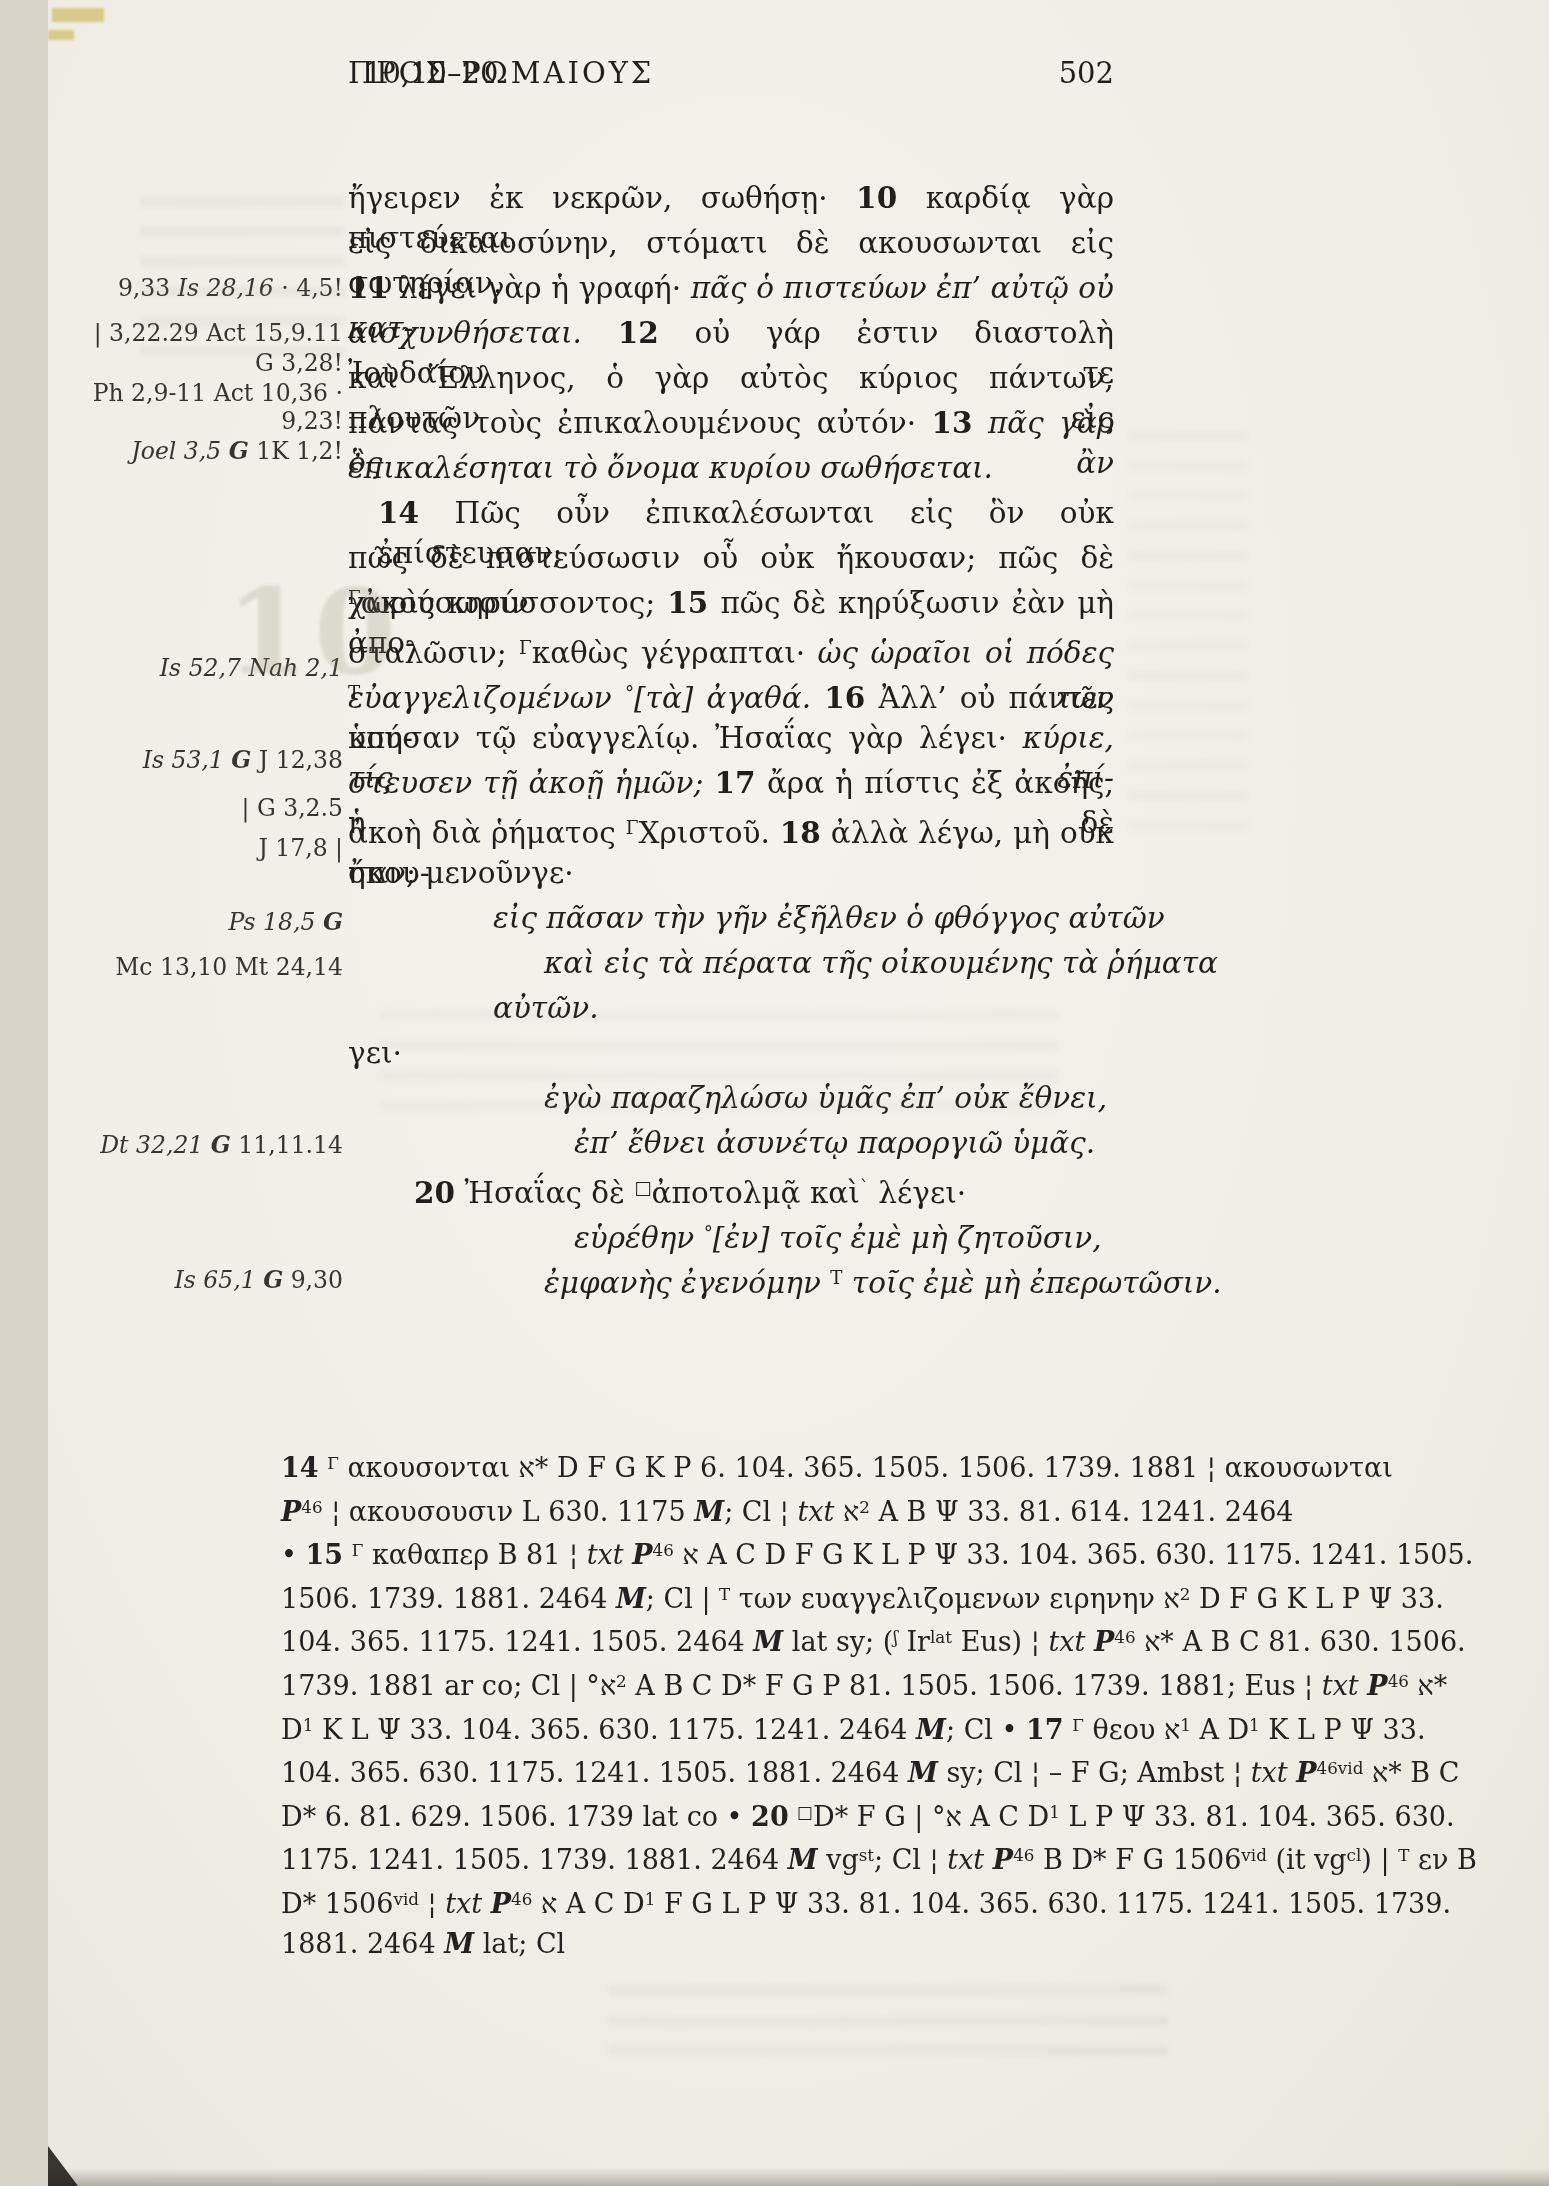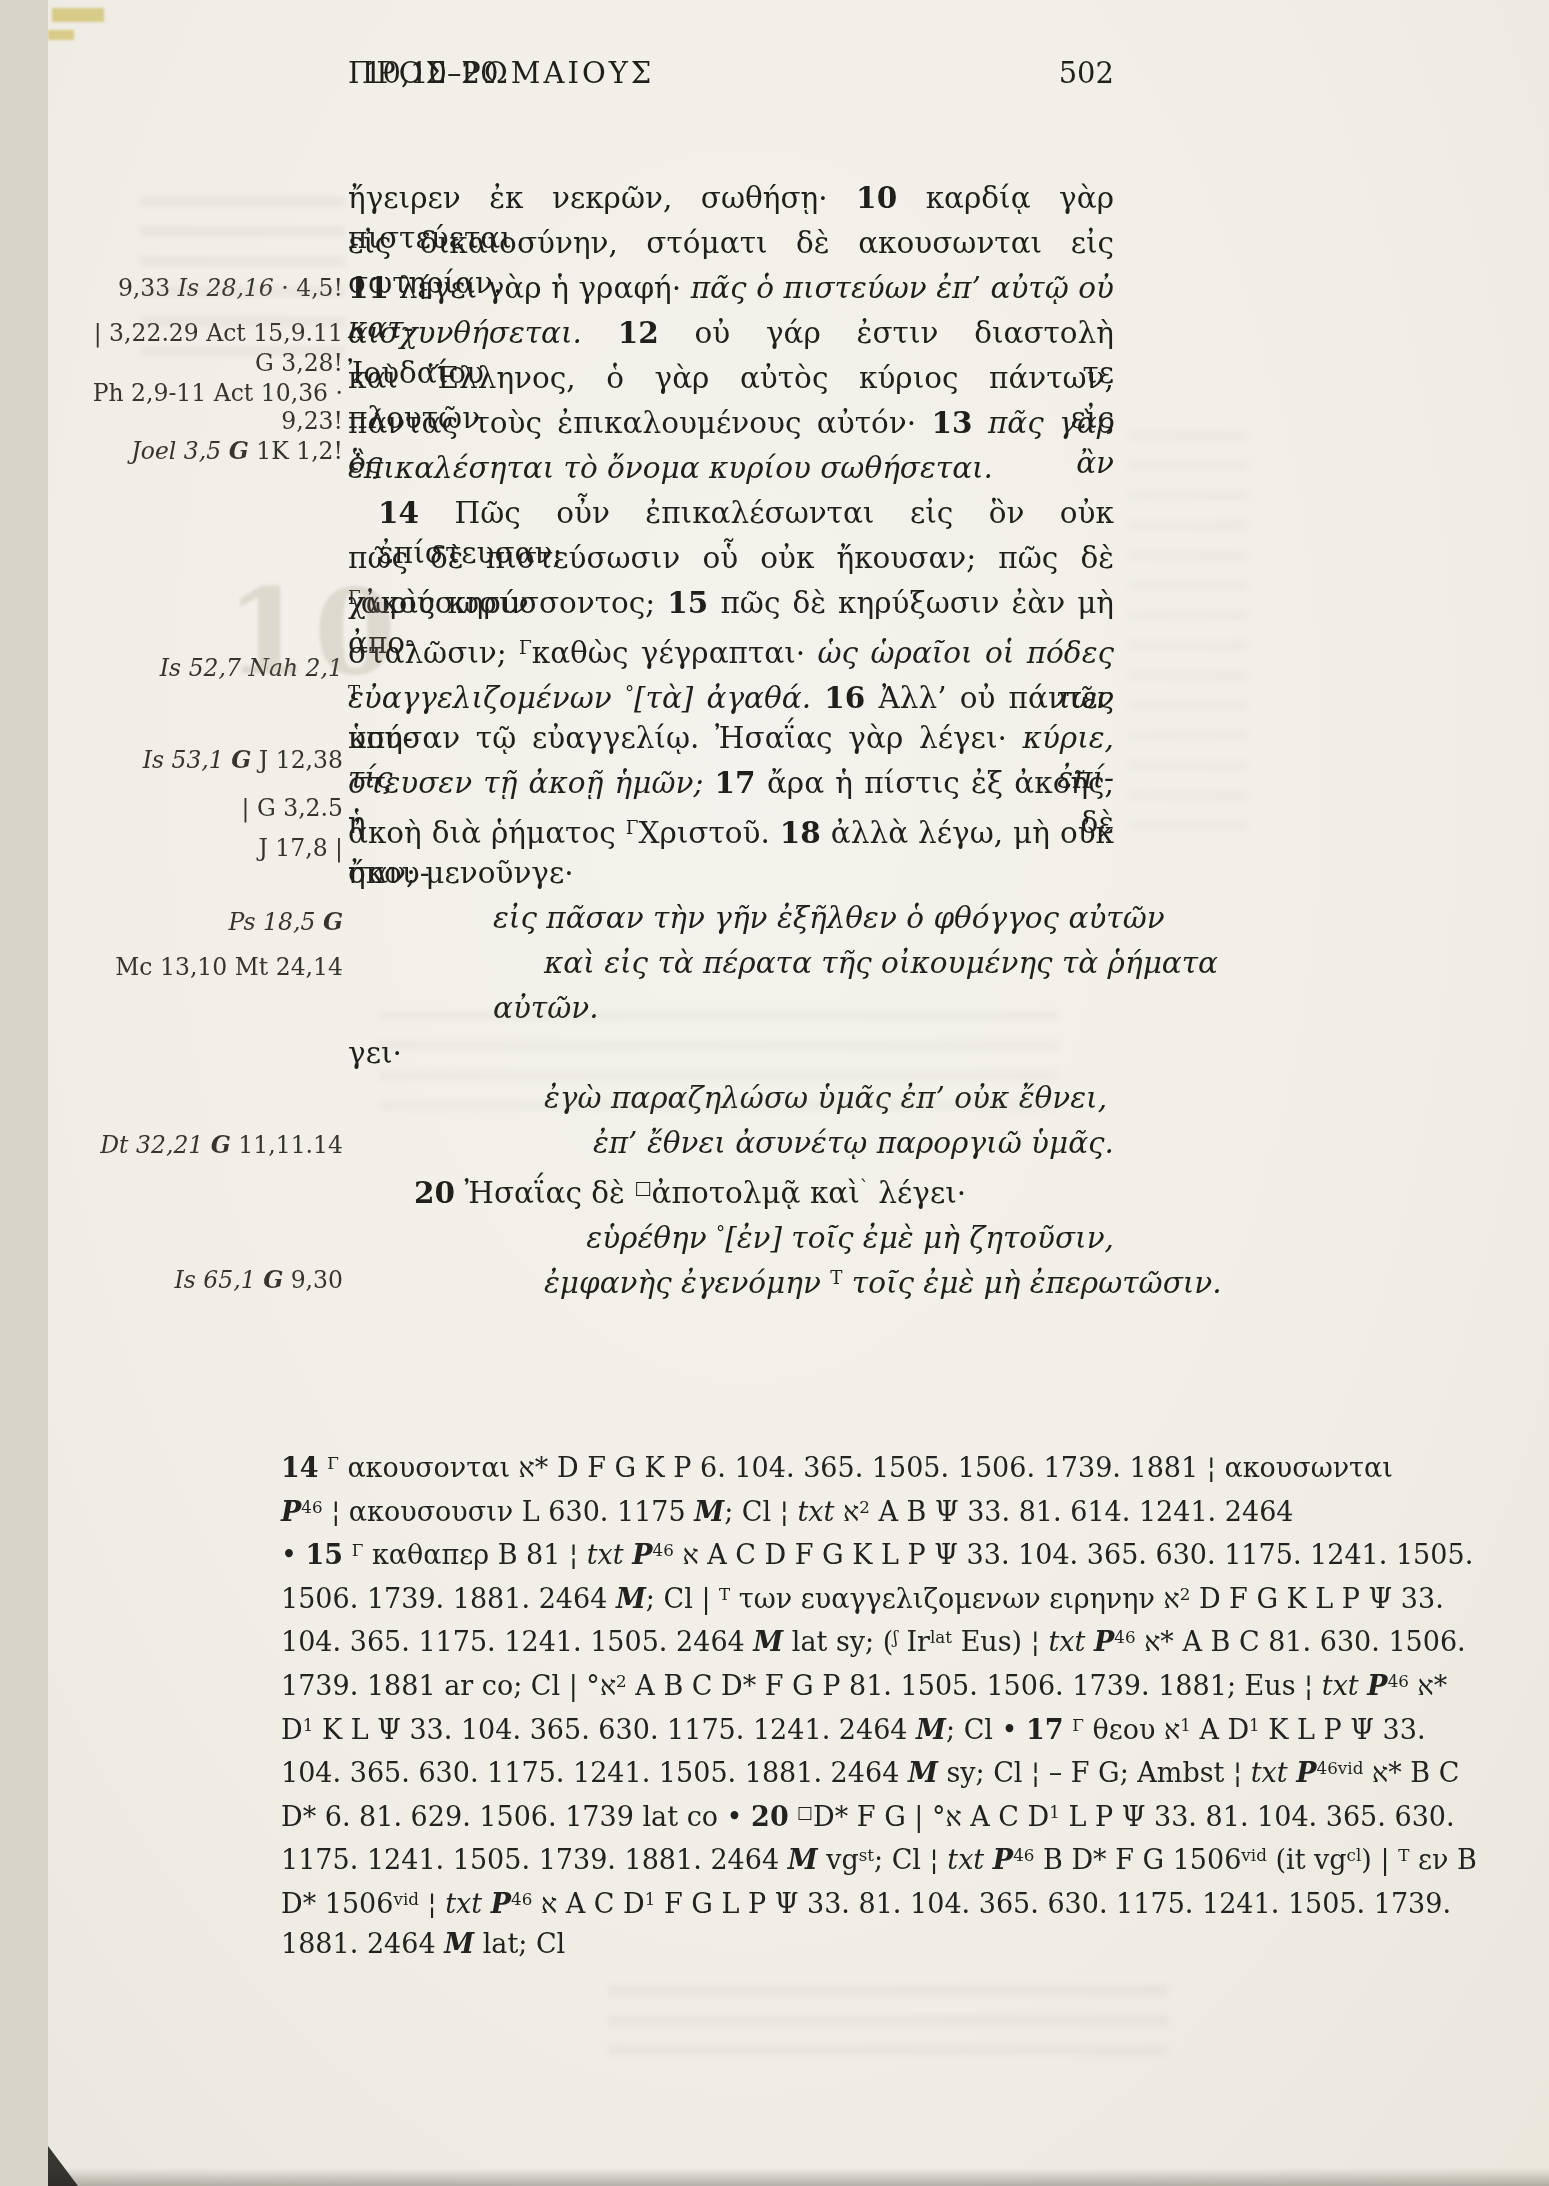--- a/index.html
+++ b/index.html
@@ -31,21 +31,21 @@
   .body-col{
     position:absolute;left:300px;top:178px;width:766px;
     font-size:29.5px;line-height:40px;
   }
   .bline{white-space:nowrap;height:45px;}
   .bline.j{white-space:normal;text-align:justify;text-align-last:justify;}
   .ind-p{padding-left:30px;}
   .ind-c{padding-left:66px;}
   .ind-q1{padding-left:145px;}
   .ind-q2{padding-left:196px;}
-  .ind-q3{padding-left:226px;text-align:right;}
+  .ind-q3{padding-left:226px;}
   
   .apparatus{
     position:absolute;left:233px;top:1442px;width:1218px;
     font-size:27px;line-height:43.6px;color:#242220;
   }
   .aline{white-space:nowrap;height:43.6px;}
   
   .seg-b{font-weight:700;}
   .seg-i{font-style:italic;}
   .seg-s{font-size:62%;vertical-align:0.5em;}

